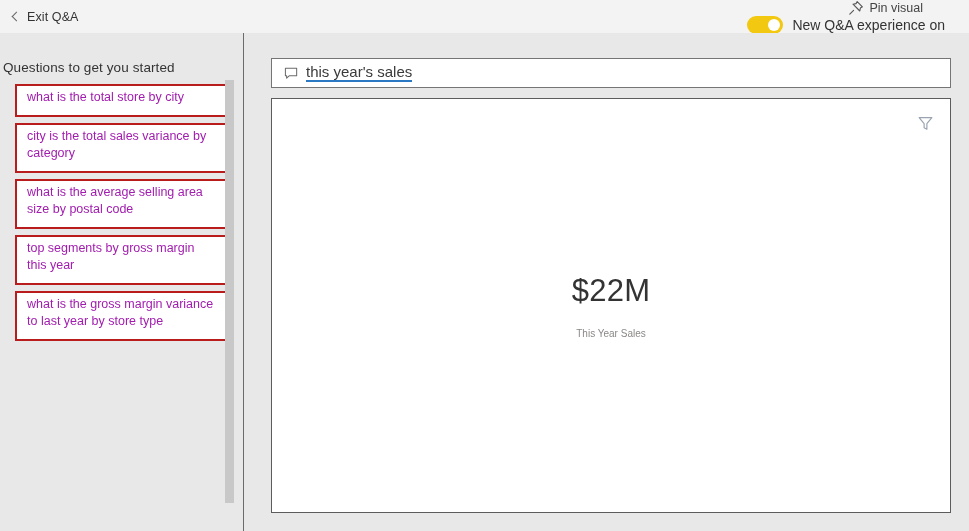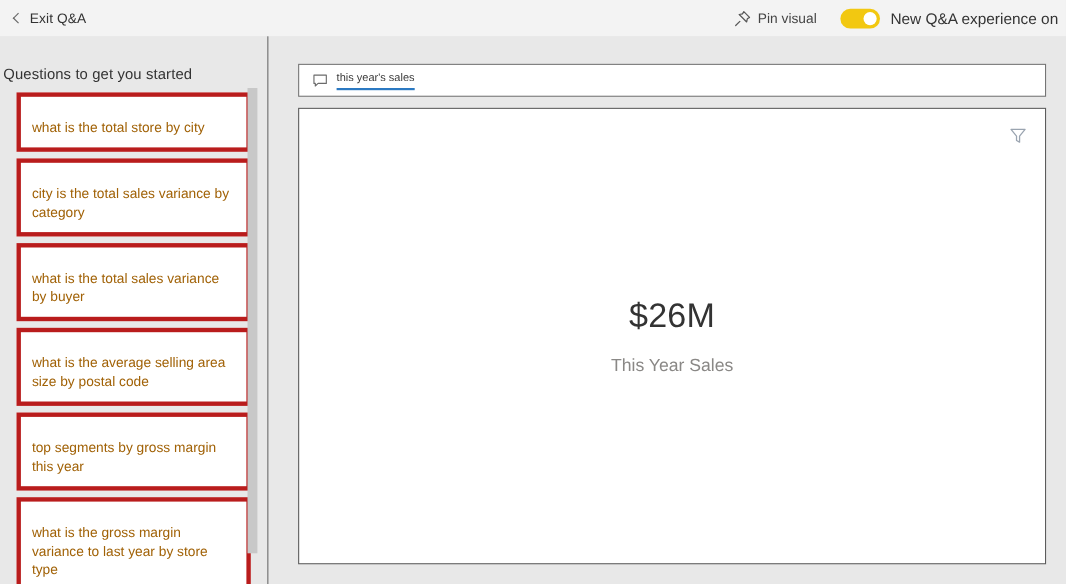--- a/index.html
+++ b/index.html
@@ -58,22 +58,23 @@
     transform: rotate(45deg);
   }
   .exit-label {
     font-size: 12.5px;
     color: #333;
     letter-spacing: .1px;
   }
   .topbar-right {
     margin-left: auto;
     display: flex;
-    align-items: center;
-    padding-right: 7px;
+    align-items: flex-end;
+    padding-right: 24px;
+    flex-direction: column;
   }
   .pin-visual {
     display: flex;
     align-items: center;
     cursor: pointer;
     user-select: none;
     margin-right: 22px;
   }
   .pin-icon {
     width: 16px; height: 16px;
@@ -136,26 +137,26 @@
   .suggestions {
     position: absolute;
     left: 15px;
     top: 51px;
     width: 213px;
   }
   .sug-item {
     box-sizing: border-box;
     width: 213px;
     background: #ffffff;
-    border: 4px solid #b91c1c;
+    border: 2px solid #b91c1c;
     margin-bottom: 6px;
-    padding: 20px 10px 9px 10px;
+    padding: 3px 10px 9px 10px;
     font-size: 12.5px;
     line-height: 17px;
-    color: #a16207;
+    color: #a21caf;
     cursor: pointer;
   }
 
   .scrollbar-track {
     position: absolute;
     right: 4px;
     top: 0;
     width: 10px;
     height: 498px;
     background: transparent;
@@ -192,21 +193,21 @@
     cursor: text;
   }
   .qbox-icon {
     width: 15px; height: 15px;
     margin-left: 12px;
     margin-right: 7px;
     flex: none;
     display: block;
   }
   .qbox-text {
-    font-size: 10px;
+    font-size: 15px;
     color: #3a3a3a;
     border-bottom: 2px solid #2b79c2;
     padding-bottom: 1px;
     line-height: 15px;
   }
 
   .visual-panel {
     position: absolute;
     left: 26px;
     top: 65px;
@@ -237,21 +238,21 @@
     justify-content: center;
     pointer-events: none;
   }
   .card-value {
     font-size: 31px;
     color: #333333;
     line-height: 36px;
     letter-spacing: .2px;
   }
   .card-label {
-    font-size: 16px;
+    font-size: 10px;
     color: #8a8886;
     margin-top: 19px;
   }
 </style>
 </head>
 <body>
 
 <div id="app">
 
   <div class="topbar">
@@ -282,21 +283,20 @@
 
     </div>
   </div>
 
   <div class="sidebar">
     <div class="sidebar-title">Questions to get you started</div>
 
     <div class="suggestions" id="suggestions-list">
         <div class="sug-item">what is the total store by city</div>
         <div class="sug-item">city is the total sales variance by category</div>
-        <div class="sug-item">what is the total sales variance by buyer</div>
         <div class="sug-item">what is the average selling area size by postal code</div>
         <div class="sug-item">top segments by gross margin this year</div>
         <div class="sug-item">what is the gross margin variance to last year by store type</div>
       </div>
 
     <div class="scrollbar-track">
       <div class="scrollbar-thumb"></div>
     </div>
   </div>
 
@@ -309,20 +309,20 @@
       <span class="qbox-text" title="Ask a question about your data">this year's sales</span>
     </div>
 
     <div class="visual-panel">
 
       <svg class="filter-icon" viewBox="0 0 16 16">
         <path d="M2 2.5 H14 L9.3 8.2 V13.4 L6.7 12.0 V8.2 Z" fill="none" stroke="#9aa4b0" stroke-width="1.1" stroke-linejoin="round"></path>
       </svg>
 
       <div class="card-center">
-        <div class="card-value">$26M</div>
+        <div class="card-value">$22M</div>
         <div class="card-label">This Year Sales</div>
       </div>
 
     </div>
   </div>
 
 </div>
 
 </body></html>

